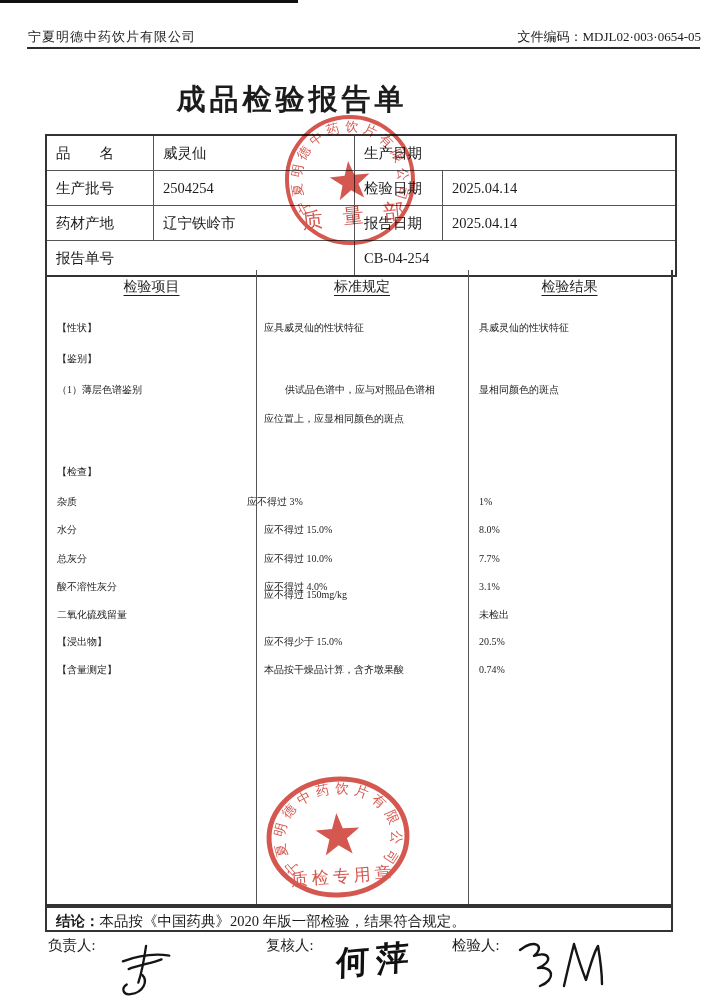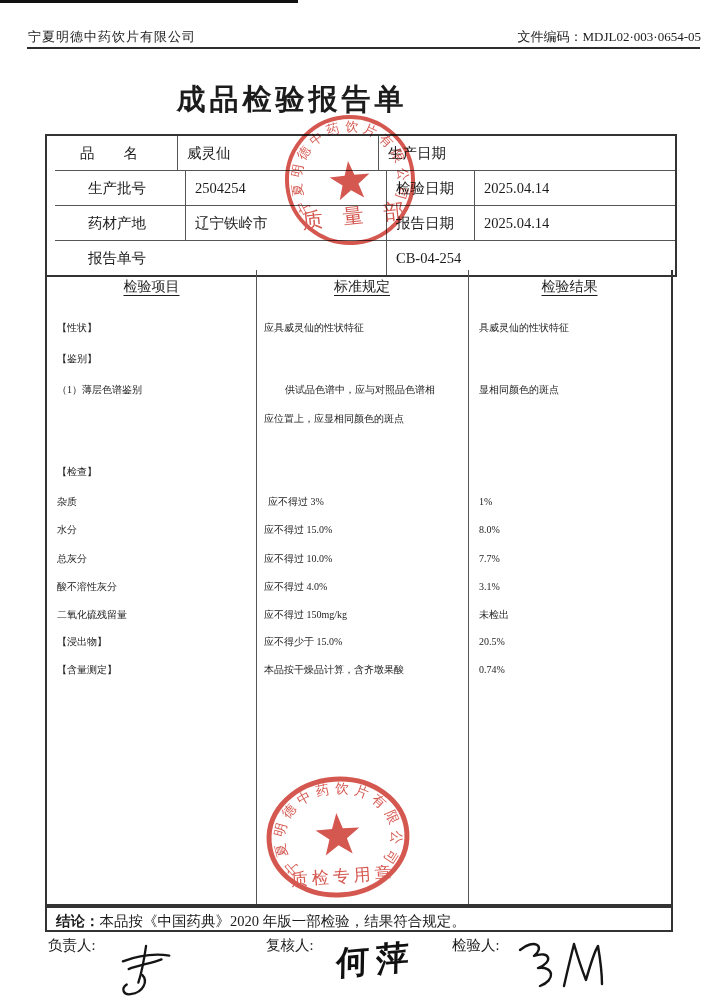--- a/index.html
+++ b/index.html
@@ -6,22 +6,22 @@
   #page{position:relative;width:727px;height:1000px;background:#ffffff;overflow:hidden;
         font-family:"Liberation Serif","DejaVu Serif",serif;color:#1c1c1c;}
   .edge-strip{position:absolute;left:0;top:0;width:298px;height:3px;background:#101010;}
   .hdr-left{position:absolute;left:28px;top:28px;font-size:13px;letter-spacing:1px;}
   .hdr-right{position:absolute;right:26px;top:28px;font-size:13px;font-family:"Liberation Serif","DejaVu Sans Mono",serif;}
   .hdr-rule{position:absolute;left:27px;top:47px;width:673px;height:2px;background:#2d2d2d;}
   .title{position:absolute;left:0;top:80px;width:584px;margin:0;text-align:center;
          font-size:29px;font-weight:700;letter-spacing:4px;}
   
   .info-table{position:absolute;left:45px;top:134px;width:628px;border:2px solid #333;background:transparent;}
-  .irow{display:grid;grid-template-columns:106px 201px 88px 233px;height:34px;line-height:34px;padding-left:24px;}
-  .irow + .irow{border-top:1px solid #555;margin-left:8px;}
+  .irow{display:grid;grid-template-columns:106px 201px 88px 233px;height:34px;line-height:34px;}
+  .irow + .irow{border-top:1px solid #555;}
   .irow.report{grid-template-columns:307px 321px;}
   .cell{padding-left:9px;font-size:14.5px;white-space:nowrap;overflow:hidden;}
   .cell + .cell{border-left:1px solid #555;}
   
   .main-table{position:absolute;left:45px;top:270px;width:628px;height:636px;
               border:2px solid #333;border-top:none;box-sizing:border-box;}
   .vline{position:absolute;top:0;bottom:0;width:1px;background:#555;}
   .v1{left:209px;} .v2{left:421px;}
   .col-head{position:absolute;top:8px;font-size:14px;text-align:center;
             text-decoration:underline;text-underline-offset:4px;}
@@ -86,33 +86,33 @@
   <div class="trow-cell" style="left: 10px; top: 48px;">【性状】</div>
       <div class="trow-cell" style="left: 217px; top: 48px;">应具威灵仙的性状特征</div>
       <div class="trow-cell" style="left: 432px; top: 48px;">具威灵仙的性状特征</div>
       <div class="trow-cell" style="left: 10px; top: 79px;">【鉴别】</div>
       <div class="trow-cell" style="left: 10px; top: 110px;">（1）薄层色谱鉴别</div>
       <div class="trow-cell" style="left: 217px; top: 110px; margin-left: 21px;">供试品色谱中，应与对照品色谱相</div>
       <div class="trow-cell" style="left: 217px; top: 139px;">应位置上，应显相同颜色的斑点</div>
       <div class="trow-cell" style="left: 432px; top: 110px;">显相同颜色的斑点</div>
       <div class="trow-cell" style="left: 10px; top: 192px;">【检查】</div>
       <div class="trow-cell" style="left: 10px; top: 222px;">杂质</div>
-      <div class="trow-cell" style="left: 221px; top: 222px;">应不得过 3%</div>
+      <div class="trow-cell" style="left: 200px; top: 222px;">应不得过 3%</div>
       <div class="trow-cell" style="left: 432px; top: 222px;">1%</div>
       <div class="trow-cell" style="left: 10px; top: 250px;">水分</div>
       <div class="trow-cell" style="left: 217px; top: 250px;">应不得过 15.0%</div>
       <div class="trow-cell" style="left: 432px; top: 250px;">8.0%</div>
       <div class="trow-cell" style="left: 10px; top: 279px;">总灰分</div>
       <div class="trow-cell" style="left: 217px; top: 279px;">应不得过 10.0%</div>
       <div class="trow-cell" style="left: 432px; top: 279px;">7.7%</div>
       <div class="trow-cell" style="left: 10px; top: 307px;">酸不溶性灰分</div>
       <div class="trow-cell" style="left: 217px; top: 307px;">应不得过 4.0%</div>
       <div class="trow-cell" style="left: 432px; top: 307px;">3.1%</div>
       <div class="trow-cell" style="left: 10px; top: 335px;">二氧化硫残留量</div>
-      <div class="trow-cell" style="left: 217px; top: 335px;">应不得过 150mg/kg</div>
+      <div class="trow-cell" style="left: 217px; top: 315px;">应不得过 150mg/kg</div>
       <div class="trow-cell" style="left: 432px; top: 335px;">未检出</div>
       <div class="trow-cell" style="left: 10px; top: 362px;">【浸出物】</div>
       <div class="trow-cell" style="left: 217px; top: 362px;">应不得少于 15.0%</div>
       <div class="trow-cell" style="left: 432px; top: 362px;">20.5%</div>
       <div class="trow-cell" style="left: 10px; top: 390px;">【含量测定】</div>
       <div class="trow-cell" style="left: 217px; top: 390px;">本品按干燥品计算，含齐墩果酸</div>
       <div class="trow-cell" style="left: 432px; top: 390px;">0.74%</div>
     </div>
 
   <svg class="stamp stamp-top" width="136" height="136" viewBox="0 0 136 136">

